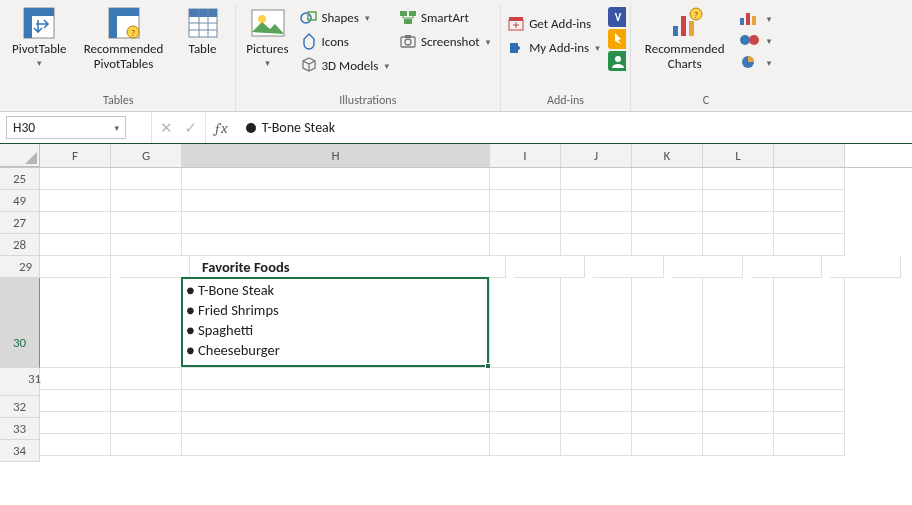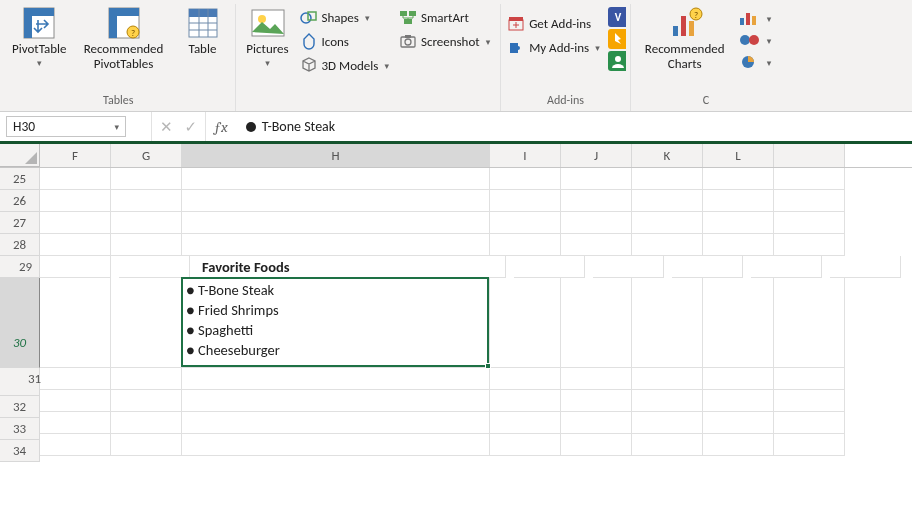--- a/index.html
+++ b/index.html
@@ -82,21 +82,21 @@
     width: 18px; height: 18px;
     display: flex; align-items: center; justify-content: center;
     font-size: 14px;
   }
 
   .chiplets { display:flex; flex-direction:column; gap:4px; padding-top:4px; }
 
   
   .fbar {
     height: 32px;
-    border-bottom: 3px solid #14532d;
+    border-bottom: 1px solid #14532d;
     display: flex;
     align-items: stretch;
     background: #fff;
   }
   .namebox {
     width: 120px;
     border: 1px solid #c5c5c5;
     margin: 4px 0 4px 6px;
     display: flex;
     align-items: center;
@@ -165,21 +165,21 @@
     border-right:1px solid #d8d8d8;
     border-bottom:1px solid #d8d8d8;
     text-align:center;
     color:#555;
     font-size:13px;
     background:#f3f2f1;
     line-height: 22px;
     height: 22px;
     cursor: default;
   }
-  .rh.active { background:#d8d8d8; color:#217346; border-right-color:#888;font-style:italic;}
+  .rh.active { background:#d8d8d8; color:#217346; border-right-color:#888;}
   .cells {
     position:relative;
     flex:1;
   }
   .row { display:flex; height:22px; }
   .cell {
     border-right:1px solid #e0e0e0;
     border-bottom:1px solid #e0e0e0;
     height:22px;
     padding: 0 4px;
@@ -308,20 +308,21 @@
                 <rect x="2" y="5" width="14" height="10" rx="1" fill="none" stroke="#777" stroke-width="1.3"></rect>
                 <circle cx="9" cy="10" r="3" fill="none" stroke="#777" stroke-width="1.3"></circle>
                 <rect x="6" y="3" width="6" height="3" fill="#777"></rect>
               </svg>
             </span>
           <span>Screenshot</span>
           <span class="caret">▾</span>
         </div>
       </div>
     </div>
+    <div class="rgroup-label">Illustrations</div>
   </div>
 
   <div class="rgroup">
     <div class="rgroup-body">
       <div class="smcol" style="padding-top:8px">
         <div class="smbtn">
           <span class="sqicon">
               <svg width="18" height="18">
                 <rect x="2" y="6" width="14" height="10" fill="none" stroke="#c44"></rect>
                 <rect x="2" y="3" width="14" height="4" fill="#c44"></rect>
@@ -434,21 +435,21 @@
       <div class="ch active" style="width: 308px;">H</div>
       <div class="ch" style="width: 71px;">I</div>
       <div class="ch" style="width: 71px;">J</div>
       <div class="ch" style="width: 71px;">K</div>
       <div class="ch" style="width: 71px;">L</div>
       <div class="ch" style="width: 71px;"></div>
     </div>
   <div class="rowwrap">
     <div class="rowheads">
         <div class="rh" style="height: 22px; line-height: 22px;">25</div>
-        <div class="rh" style="height: 22px; line-height: 22px;">26</div>
+        <div class="rh" style="height: 22px; line-height: 22px;">49</div>
         <div class="rh" style="height: 22px; line-height: 22px;">27</div>
         <div class="rh" style="height: 22px; line-height: 22px;">28</div>
         <div class="rh" style="height: 22px; line-height: 22px; padding-left: 12px;">29</div>
         <div class="rh active tall" style="height: 90px; line-height: 130px;">30</div>
         <div class="rh" style="height: 28px; line-height: 22px; padding-left: 28px;">31</div>
         <div class="rh" style="height: 22px; line-height: 22px;">32</div>
         <div class="rh" style="height: 22px; line-height: 22px;">33</div>
         <div class="rh" style="height: 22px; line-height: 22px; text-align: center;">34</div>
       </div>
     <div class="cells">

